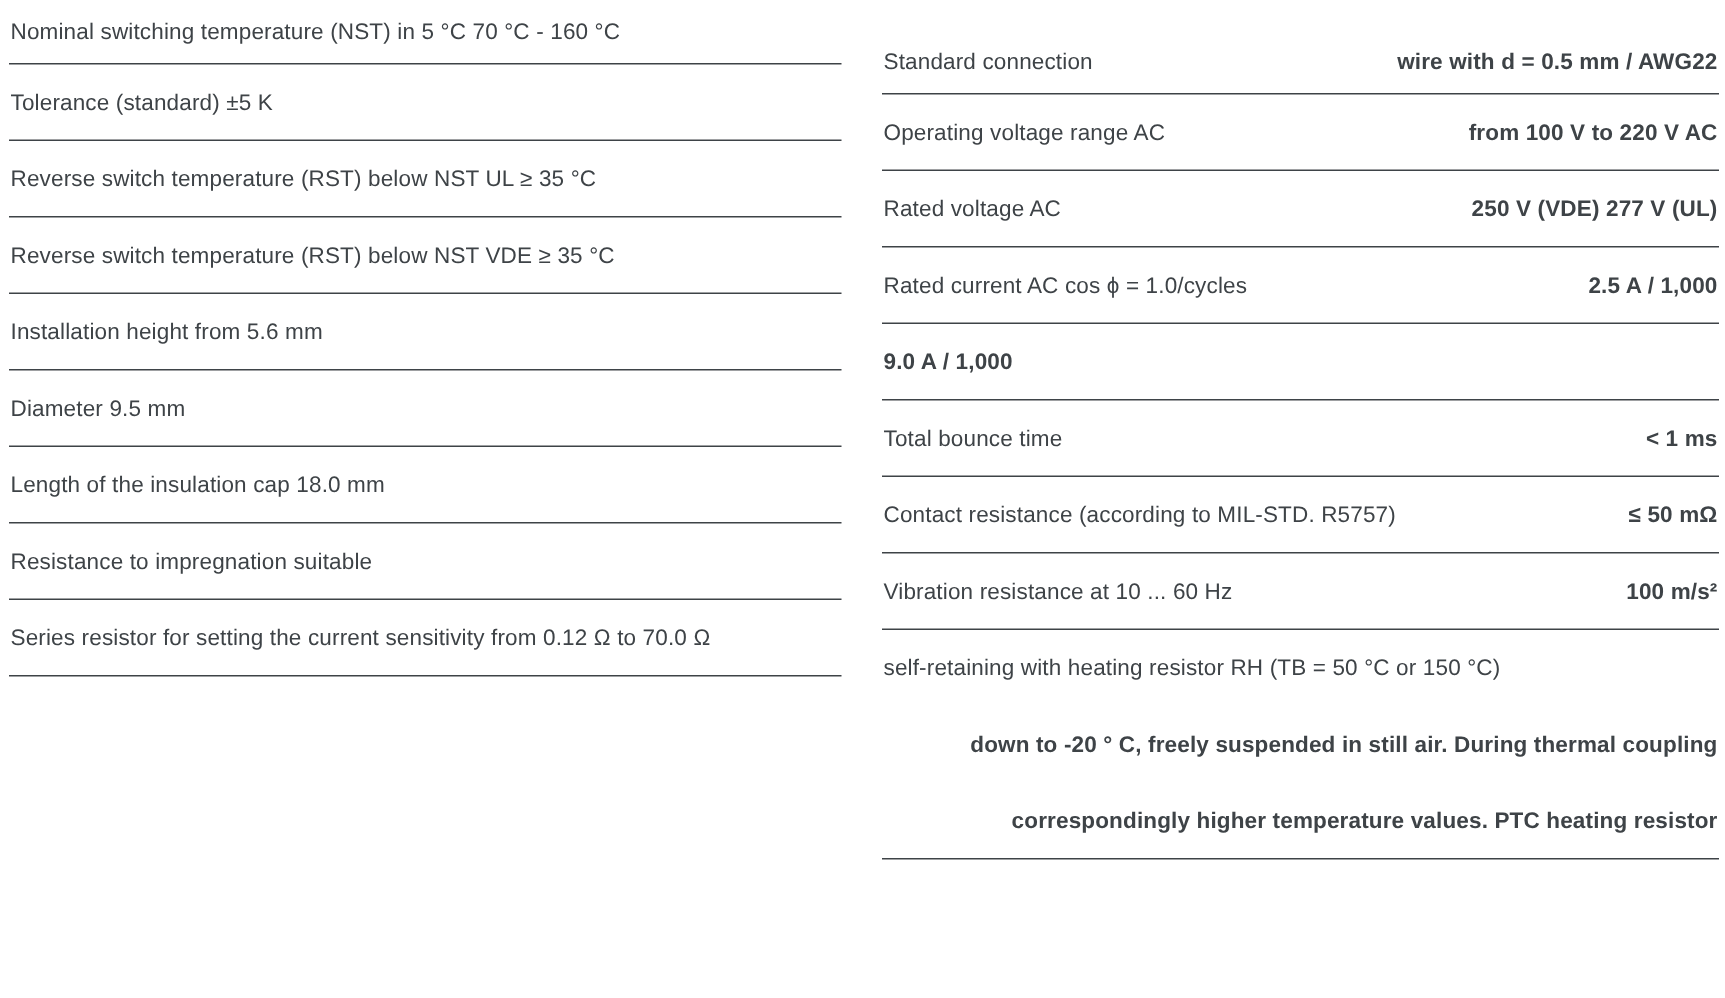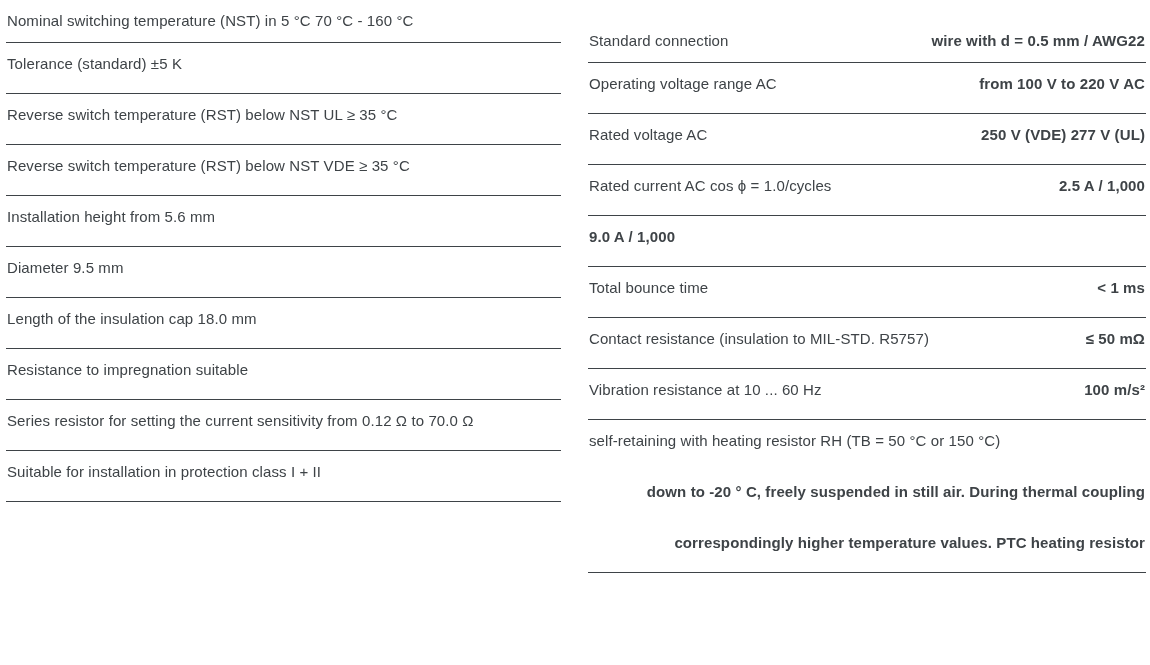--- a/index.html
+++ b/index.html
@@ -29,21 +29,21 @@
     margin-right: 27px;
   }
   .col-right {
     width: 558px;
     margin-top: 20px;
   }
   .row {
     box-sizing: border-box;
     height: 51px;
     display: flex;
-    align-items: flex-start;
+    align-items: center;
     justify-content: space-between;
     border-bottom: 1px solid #3e4347;
     padding: 12px 1px;
   }
   .row.first {
     height: 43px;
   }
   .row .label {
     white-space: nowrap;
     text-align: left;
@@ -92,23 +92,20 @@
     </div>
     <div class="row">
       <span class="label">Length of the insulation cap 18.0 mm</span>
     </div>
     <div class="row">
       <span class="label">Resistance to impregnation suitable</span>
     </div>
     <div class="row">
       <span class="label">Series resistor for setting the current sensitivity from 0.12 Ω to 70.0 Ω</span>
     </div>
-    <div class="row">
-      <span class="label">Suitable for installation in protection class I + II</span>
-    </div>
   </div>
 
   <div class="col col-right">
     <div class="row first">
       <span class="label">Standard connection</span>
       <span class="value">wire with d = 0.5 mm / AWG22</span>
     </div>
     <div class="row">
       <span class="label">Operating voltage range AC</span>
       <span class="value">from 100 V to 220 V AC</span>
@@ -122,21 +119,21 @@
       <span class="value">2.5 A / 1,000</span>
     </div>
     <div class="row">
       <span class="value">9.0 A / 1,000</span>
     </div>
     <div class="row">
       <span class="label">Total bounce time</span>
       <span class="value">&lt; 1 ms</span>
     </div>
     <div class="row">
-      <span class="label">Contact resistance (insulation to MIL-STD. R5757)</span>
+      <span class="label">Contact resistance (according to MIL-STD. R5757)</span>
       <span class="value">≤ 50 mΩ</span>
     </div>
     <div class="row">
       <span class="label">Vibration resistance at 10 ... 60 Hz</span>
       <span class="value">100 m/s²</span>
     </div>
     <div class="row footer align-left">
       <span class="label">self-retaining with heating resistor RH (TB = 50 °C or 150 °C)</span>
     </div>
     <div class="row footer align-right">

